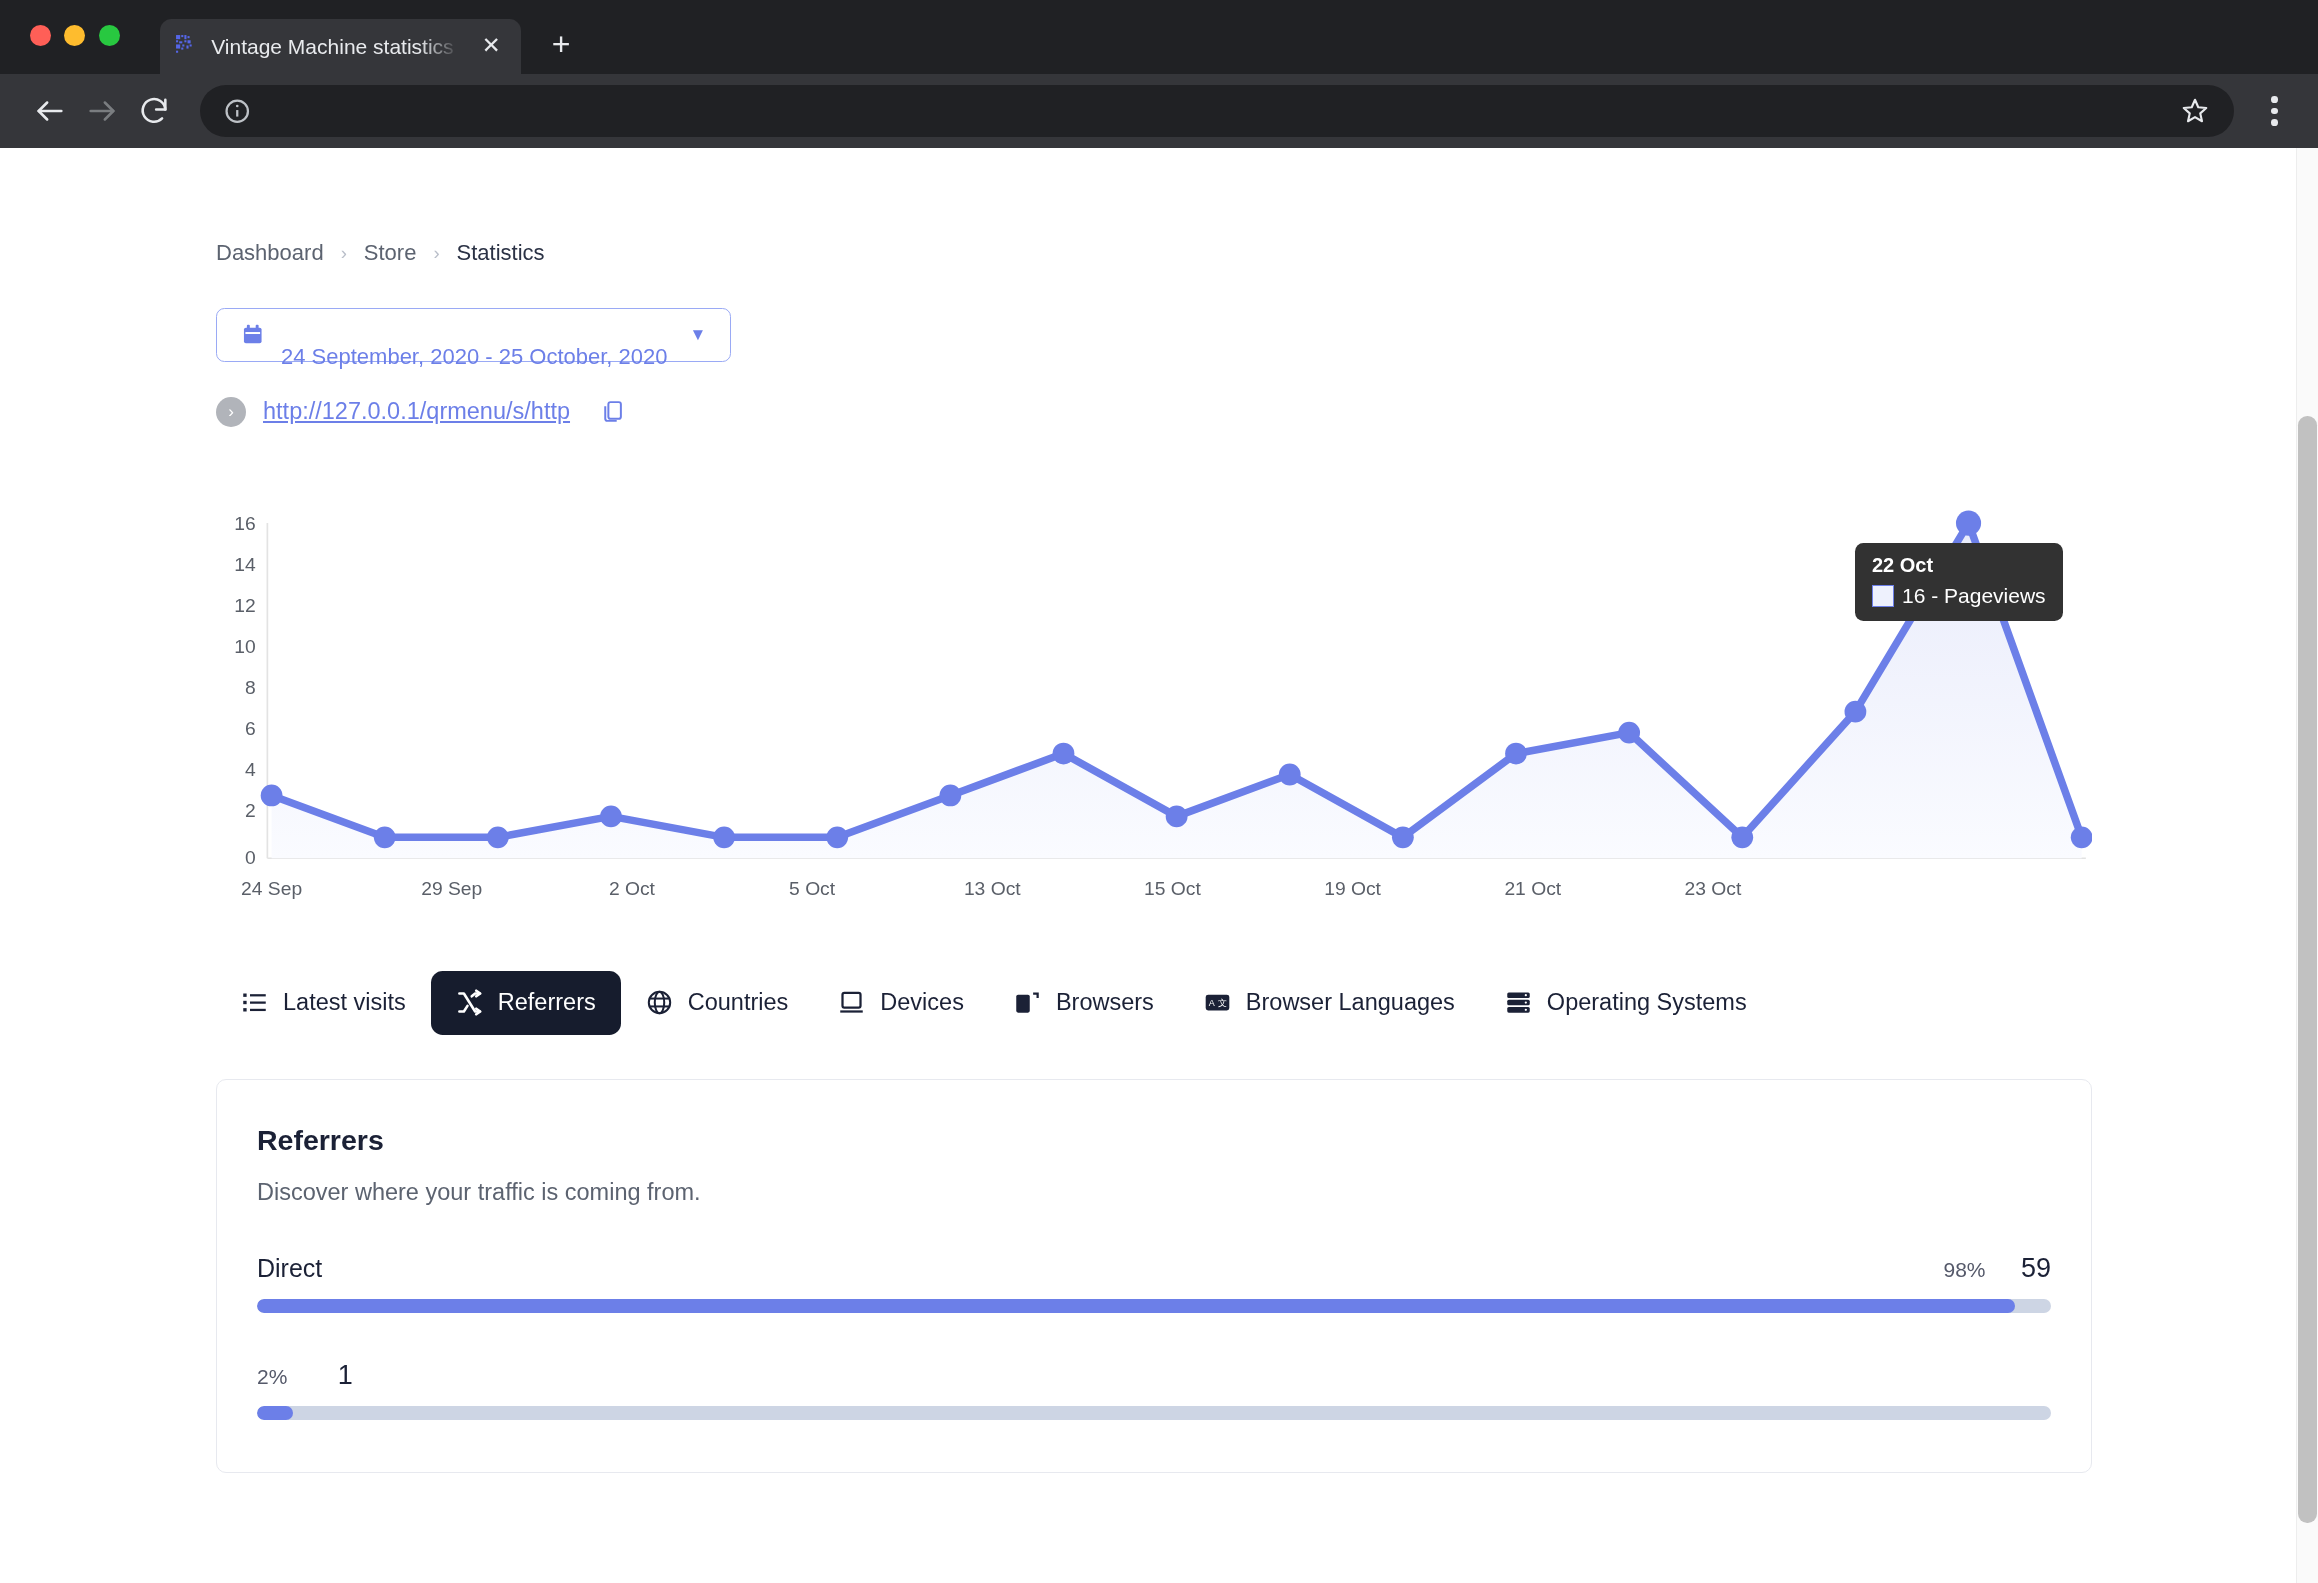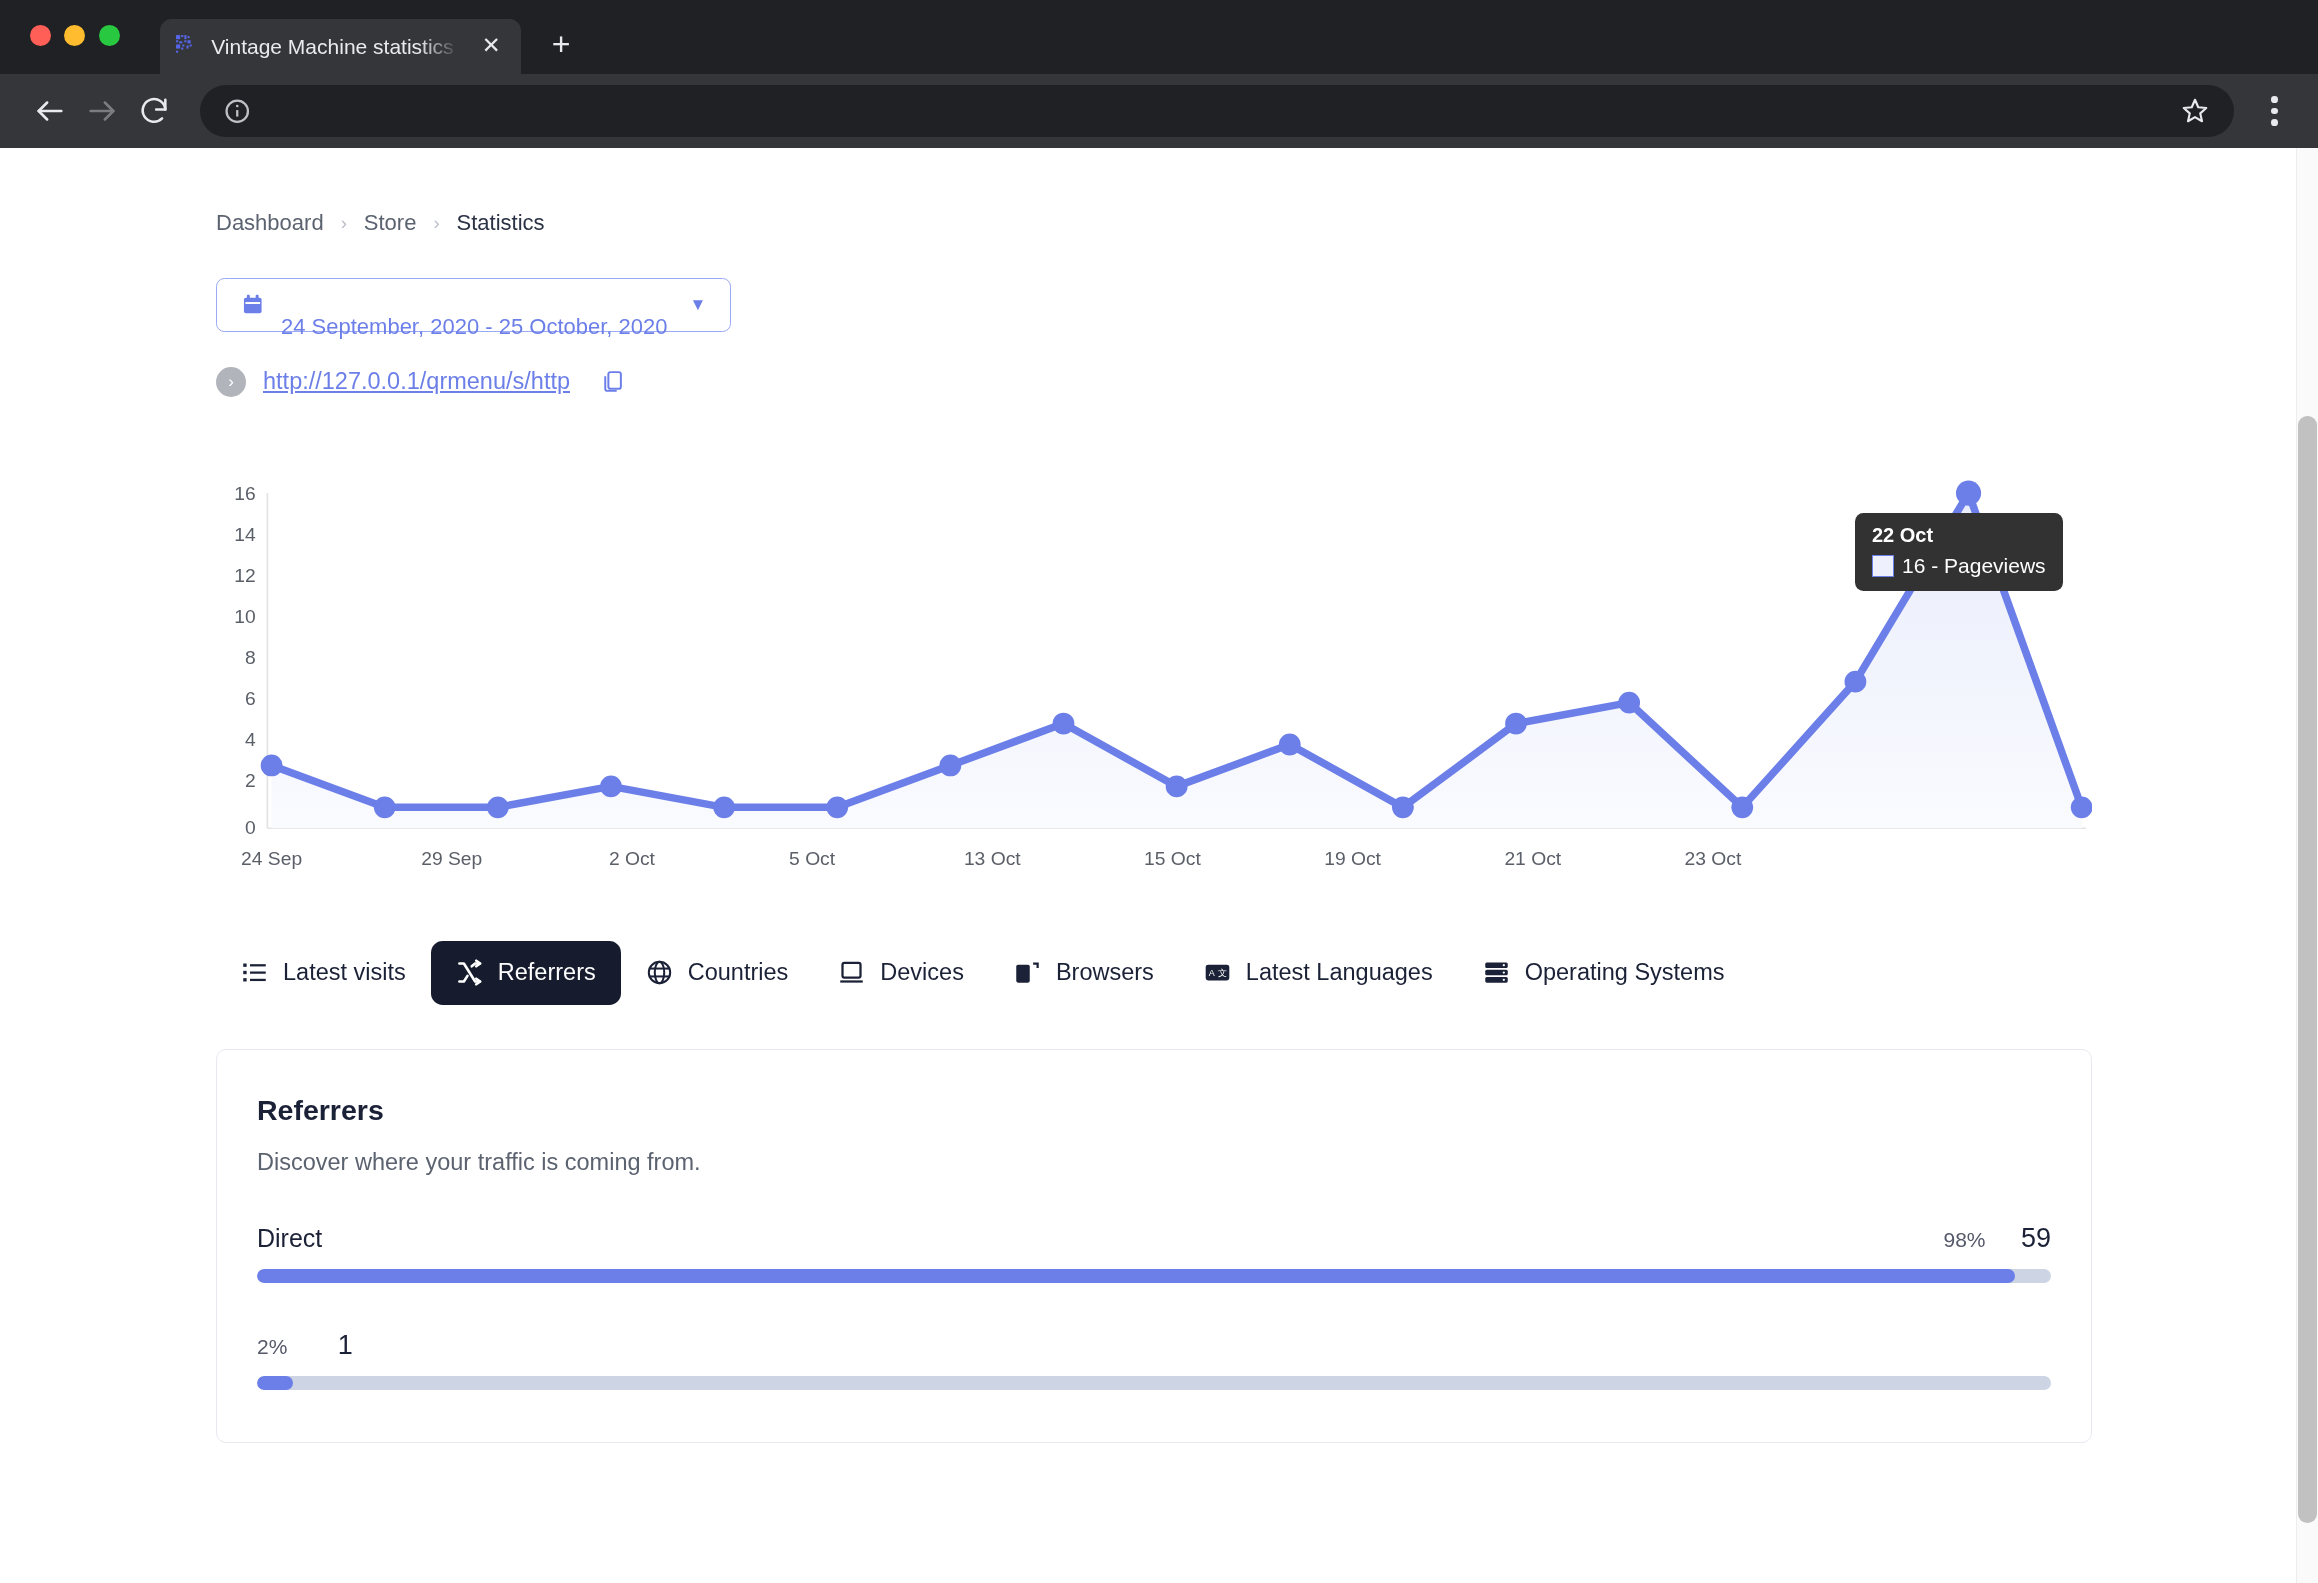--- a/index.html
+++ b/index.html
@@ -96,21 +96,21 @@
     position: relative; overflow: hidden;
     display: flex;
   }
   .page {
     flex: 1; padding: 0;
     position: relative;
   }
   .content {
     width: 1876px;
     margin: 0 0 0 216px;
-    padding-top: 62px;
+    padding-top: 92px;
   }
 
   
   .scrollbar {
     position: absolute; right: 0; top: 0;
     width: 23.5px; height: 100%;
     background: #fafafa;
     border-left: 0.8px solid #ededed;
   }
   .scrollthumb {
@@ -442,21 +442,21 @@
             </svg>
             <span>Browsers</span>
           </div>
 
           <div class="tabitem">
             <svg class="tabicon" viewBox="0 0 24 24" style="font-size:28px">
               <rect x="1.5" y="5" width="21" height="14" rx="2.2" fill="currentColor"></rect>
               <text x="7" y="15.4" font-size="8" fill="#ffffff" text-anchor="middle" font-family="Liberation Sans, sans-serif">A</text>
               <text x="16.5" y="15.4" font-size="8" fill="#ffffff" text-anchor="middle" font-family="Liberation Sans, sans-serif">文</text>
             </svg>
-            <span>Latest Languages</span>
+            <span>Browser Languages</span>
           </div>
 
           <div class="tabitem">
             <svg class="tabicon" viewBox="0 0 24 24" fill="currentColor">
               <rect x="2" y="3" width="20" height="5" rx="1.4"></rect>
               <rect x="2" y="9.5" width="20" height="5" rx="1.4"></rect>
               <rect x="2" y="16" width="20" height="5" rx="1.4"></rect>
               <circle cx="18.5" cy="5.5" r="1" fill="#ffffff"></circle>
               <circle cx="18.5" cy="12" r="1" fill="#ffffff"></circle>
               <circle cx="18.5" cy="18.5" r="1" fill="#ffffff"></circle>

